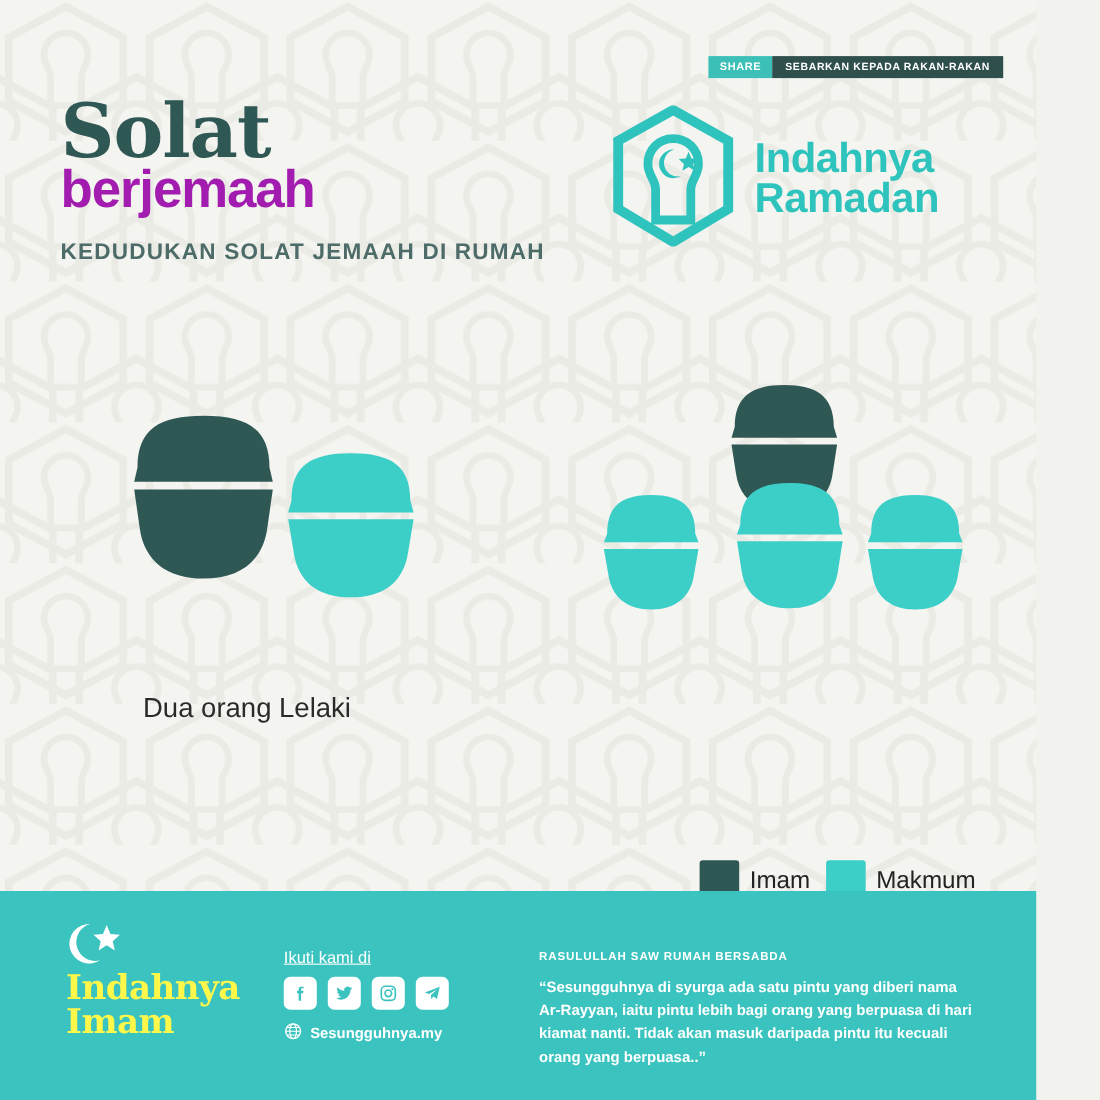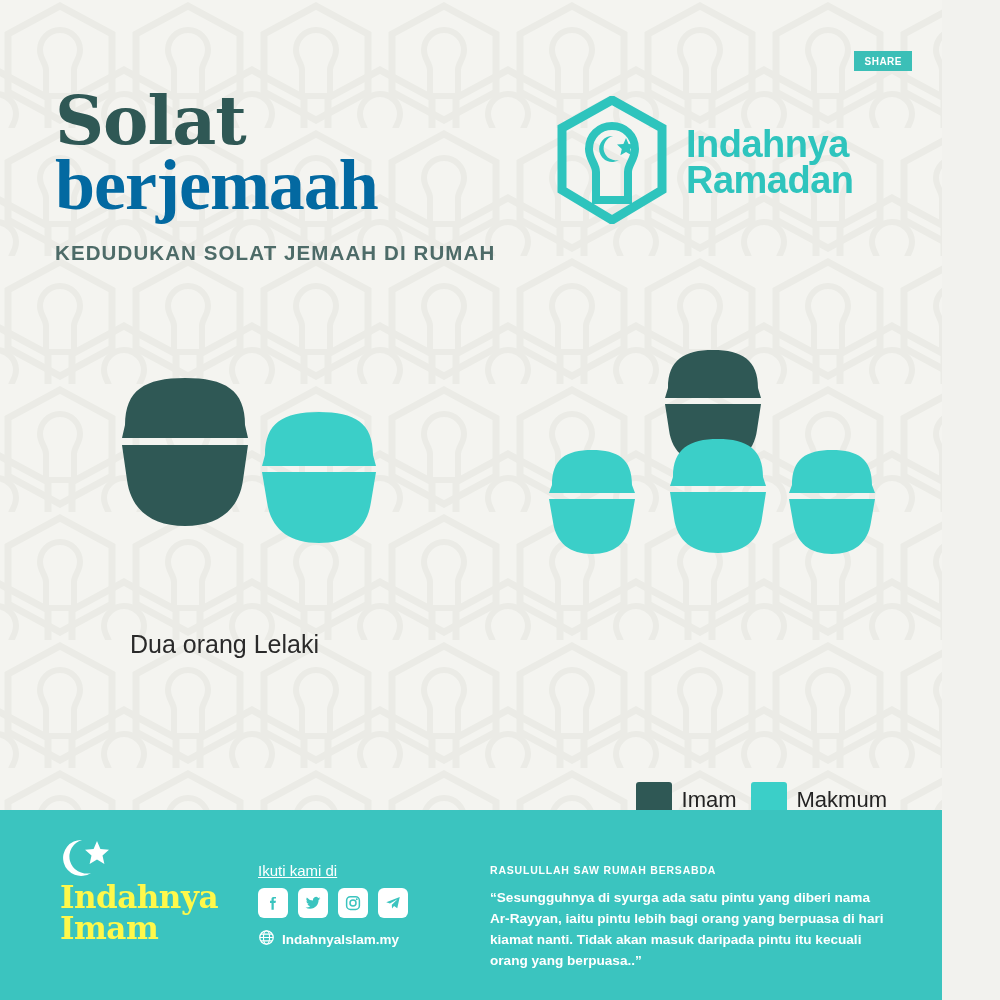--- a/index.html
+++ b/index.html
@@ -18,21 +18,21 @@
   
   .share-bar{position:absolute;top:51px;right:30px;display:flex;align-items:stretch;height:20px;}
   .share-tag{background:#3bbfb7;color:#ffffff;font-size:10px;font-weight:bold;letter-spacing:.5px;
              display:flex;align-items:center;padding:0 10px;}
   .share-text{background:#2f4f4c;color:#ffffff;font-size:9.5px;font-weight:bold;letter-spacing:.6px;
               display:flex;align-items:center;padding:0 12px;}
 
   
   .headline{position:absolute;left:55px;top:88px;}
   .h-line1{font-family:"DejaVu Serif", serif;font-size:68px;font-weight:bold;color:#2f5855;line-height:.96;letter-spacing:-1px;}
-  .h-line2{font-family:Liberation Serif, serif;font-size:72px;font-weight:bold;color:#0369a1;line-height:1.0;letter-spacing:-1px;margin-top:-4px;}
+  .h-line2{font-family:Liberation Sans, sans-serif;font-size:48px;font-weight:bold;color:#a21caf;line-height:1.0;letter-spacing:-1px;margin-top:-4px;}
   .h-sub{margin-top:20px;font-size:20.5px;font-weight:bold;color:#4d6b68;letter-spacing:1.1px;}
 
   
   .brand{position:absolute;left:556px;top:96px;display:flex;align-items:center;gap:18px;}
   .brand-text{line-height:.96;}
   .brand-t1{font-size:38px;font-weight:bold;color:#2ec4bd;letter-spacing:-.5px;}
   .brand-t2{font-size:38px;font-weight:bold;color:#2ec4bd;letter-spacing:-.5px;}
 
   
   .group{position:absolute;}
@@ -82,20 +82,21 @@
           <use href="#mosqueTile" x="64" y="64"></use>
         </pattern>
       </defs>
       <rect x="0" y="0" width="1000" height="1000" fill="#f4f4f0"></rect>
       <rect x="0" y="0" width="1000" height="810" fill="url(#pat)"></rect>
     </svg>
   </div>
 
   <div class="share-bar">
     <div class="share-tag">SHARE</div>
+    <div class="share-text">SEBARKAN KEPADA RAKAN-RAKAN</div>
   </div>
 
   <div class="headline">
     <div class="h-line1">Solat</div>
     <div class="h-line2">berjemaah</div>
     <div class="h-sub">KEDUDUKAN SOLAT JEMAAH DI RUMAH</div>
   </div>
 
   <div class="brand">
     <span>
@@ -202,21 +203,21 @@
         </span>
       </div>
       <div class="web-row">
         <span>
           <svg width="17" height="17" viewBox="0 0 24 24">
               <circle cx="12" cy="12" r="9.5" fill="none" stroke="#ffffff" stroke-width="1.8"></circle>
               <ellipse cx="12" cy="12" rx="4.3" ry="9.5" fill="none" stroke="#ffffff" stroke-width="1.6"></ellipse>
               <path d="M2.8 12h18.4M4.2 7.2h15.6M4.2 16.8h15.6" stroke="#ffffff" stroke-width="1.5" fill="none"></path>
             </svg>
         </span>
-        <span>Indahnyalslam.my</span>
+        <span>Sesungguhnya.my</span>
       </div>
     </div>
 
     <div class="quote">
       <div class="quote-head">RASULULLAH SAW RUMAH BERSABDA</div>
       <div class="quote-body">“Sesungguhnya di syurga ada satu pintu yang diberi nama Ar-Rayyan, iaitu pintu lebih bagi orang yang berpuasa di hari kiamat nanti. Tidak akan masuk daripada pintu itu kecuali orang yang berpuasa..”</div>
     </div>
 
   </div>
 </div>

